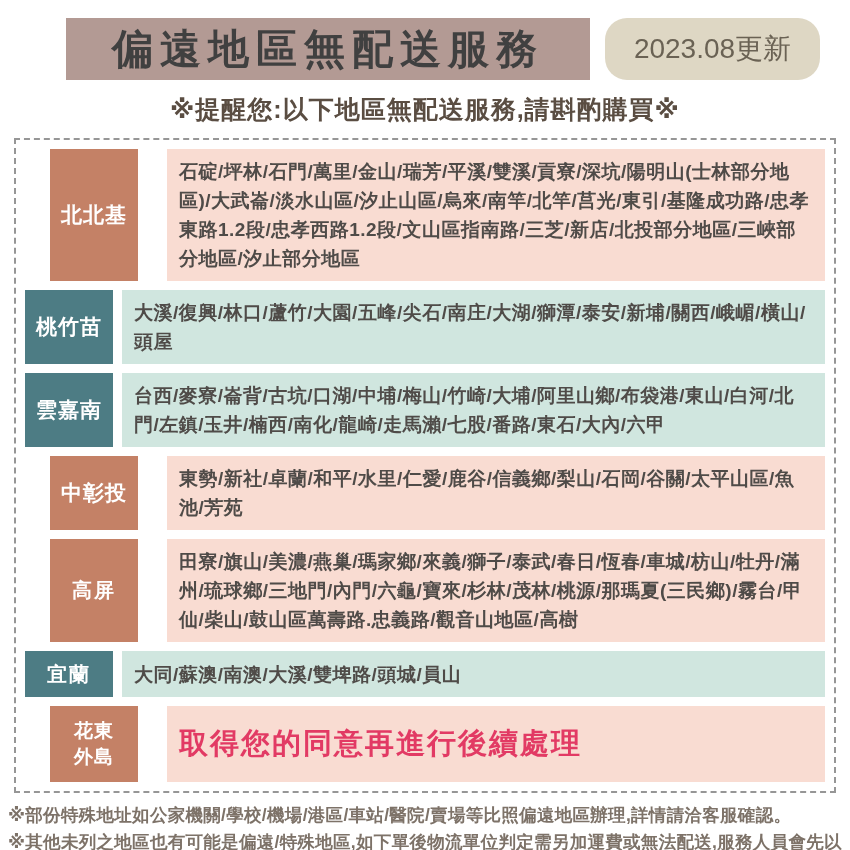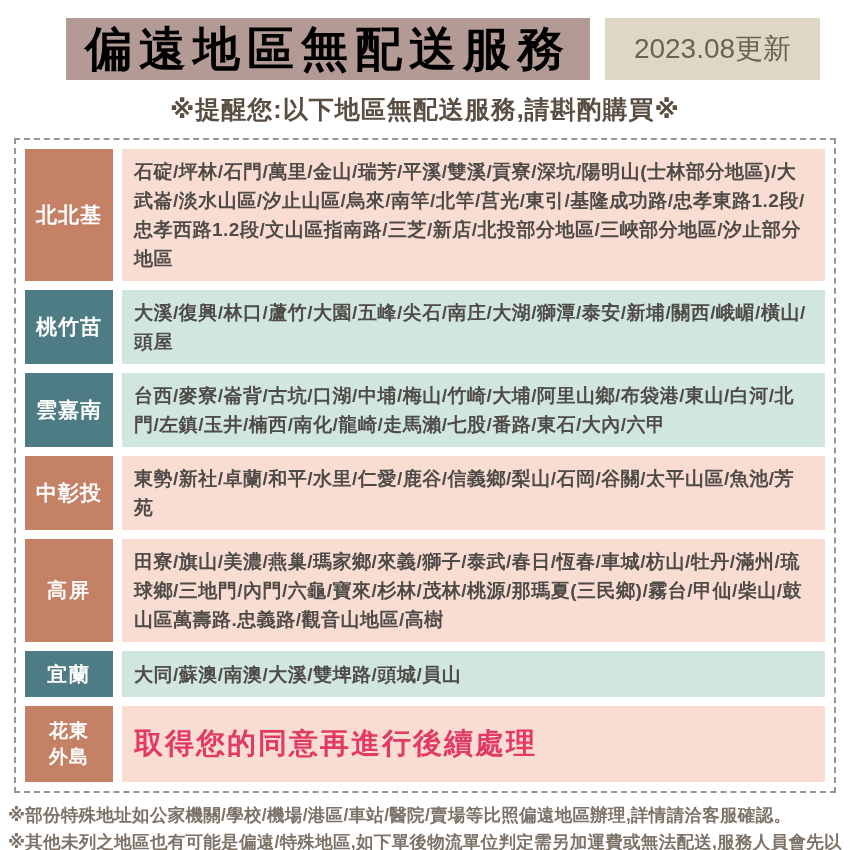--- a/index.html
+++ b/index.html
@@ -16,37 +16,38 @@
   .header-row {
     display: flex;
     align-items: stretch;
     margin: 18px 30px 0 30px;
     height: 62px;
     gap: 15px;
   }
   .title-bar {
     flex: 1;
     background: var(--header-bg);
-    color: #000000;
+    color: #404040;
     display: flex;
     align-items: center;
     justify-content: center;
-    font-size: 47px;
+    font-size: 41px;
     font-weight: bold;
     letter-spacing: 7px;
     margin-left: 36px;
   }
   .update-box {
     width: 215px;
     background: var(--updated-bg);
     color: #6a6254;
     display: flex;
     align-items: center;
     justify-content: center;
     font-size: 28px;
+    border-radius: 22px;
   }
 
   
   .subtitle {
     text-align: center;
     margin-top: 13px;
     font-size: 25px;
     font-weight: bold;
     color: #5a4d42;
     letter-spacing: 1px;
@@ -69,34 +70,34 @@
     align-items: center;
     justify-content: center;
     color: #ffffff;
     font-weight: bold;
     font-size: 21px;
     text-align: center;
     letter-spacing: 1px;
   }
   .row-label.lg { font-size: 20px; letter-spacing: 2px; }
   .row-label.sm { font-size: 19px; white-space: pre-line; line-height: 1.35; }
-  .row-label.terracotta { background: var(--terracotta); }
+  .row-label.terracotta { background: var(--terracotta); margin-left: 25px; }
   .row-label.teal { background: var(--teal); }
   .row-content {
     flex: 1;
     display: flex;
     align-items: center;
     padding: 8px 12px;
     font-size: 19px;
     font-weight: bold;
     color: #4f4b48;
     line-height: 29px;
     letter-spacing: 0.5px;
   }
-  .row-content.pink { background: var(--pink-bg); }
+  .row-content.pink { background: var(--pink-bg); margin-left: 20px; }
   .row-content.tealbg { background: var(--teal-bg); }
   .row-content.alert {
     color: var(--red-text);
     font-size: 29px;
     font-weight: bold;
     letter-spacing: 2px;
     line-height: 1.3;
   }
   .r1 .row-content { min-height: 122px; }
   .r2 .row-content { min-height: 60px; }

